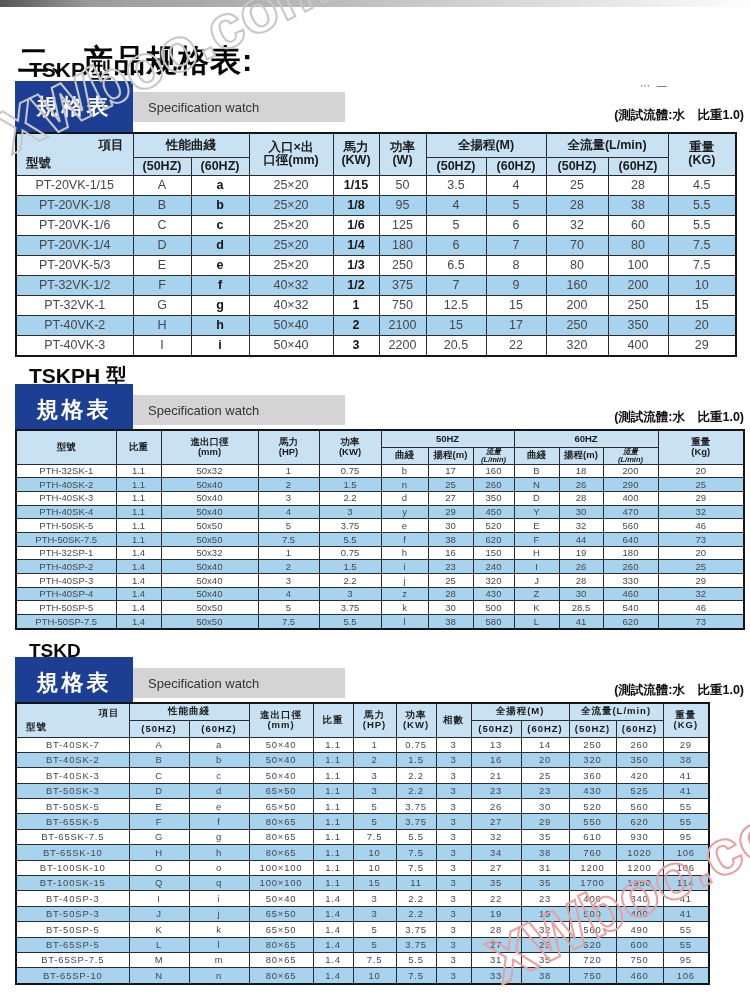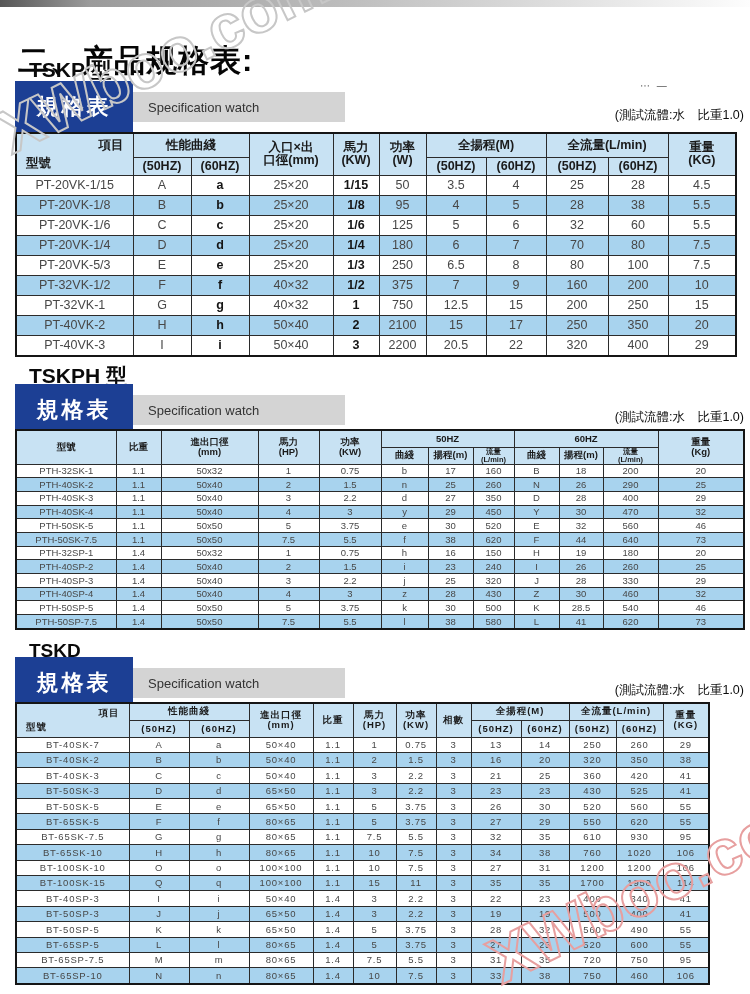--- a/index.html
+++ b/index.html
@@ -15,21 +15,21 @@
   #t-tskph{top:362px}
   #t-tskd{top:640px;font-size:19px}
 
   .banner{position:absolute;left:15px;height:36px;display:flex;align-items:center;}
   #b1{top:89px}#b2{top:392px}#b3{top:665px}
   .banner-zh{width:118px;height:52px;background:#1c3f94;color:#fff;font-size:22px;font-weight:bold;
              display:flex;align-items:center;justify-content:center;letter-spacing:3px;}
   .banner-en{width:212px;height:30px;background:#d4d4d4;color:#333;font-size:13px;
              display:flex;align-items:center;padding-left:15px;box-sizing:border-box;}
 
-  .note{position:absolute;right:6px;font-size:12.5px;font-weight:normal;color:#0c0c0c;margin-left:16px;}
+  .note{position:absolute;right:6px;font-size:12.5px;font-weight:bold;color:#0c0c0c;margin-left:16px;}
   #n1{top:107px}#n2{top:409px}#n3{top:682px}
 
   .dash{position:absolute;left:640px;top:80px;color:#555;font-size:10px;letter-spacing:2px;}
 
   table.spec{border-collapse:collapse;table-layout:fixed;position:absolute;border:2px solid #151515;}
   .spec th,.spec td{border:1px solid #2b2b2b;text-align:center;vertical-align:middle;
                     overflow:hidden;padding:0;}
   .spec thead th{background:#c8e2f3;font-weight:bold;color:#1a1a1a;}
   .spec tbody td{color:#474747;background:#fff;}
   .spec tbody tr:nth-child(even) td{background:#a8d3ee;}
@@ -38,21 +38,21 @@
   .t1{left:15px;top:132px;width:720px;font-size:13px;}
   .t1 thead tr:first-child{height:24px}
   .t1 thead tr:last-child{height:18px}
   .t1 thead th{font-size:12.5px}
   .t1 tbody td{height:19px;font-size:12.5px;}
   .t1 tbody td:nth-child(3),.t1 tbody td:nth-child(5){font-weight:bold;color:#141414;}
 
   .t2{left:15px;top:429px;width:728px;font-size:9.5px;}
   .t2 thead tr{height:17px}
   .t2 tbody td{height:12.7px;line-height:1;}
-  .t2 .small-h{font-size:7.5px;line-height:1;}
+  .t2 .small-h{font-size:7.5px;line-height:1;font-style:italic;}
 
   .t3{left:15px;top:702px;width:693px;font-size:9.5px;}
   .t3 thead tr{height:17px}
   .t3 thead th{letter-spacing:1px;}
   .t3 tbody td{height:14.4px;line-height:1;letter-spacing:0.8px;}
 
   .diag{position:relative;
     background-image:linear-gradient(to bottom right,transparent 49.3%,#333 49.3%,#333 50.9%,transparent 50.9%);margin-top:48px;}
   .diag .diag-top{position:absolute;top:3px;right:9px;}
   .diag .diag-bottom{position:absolute;bottom:3px;left:9px;}

